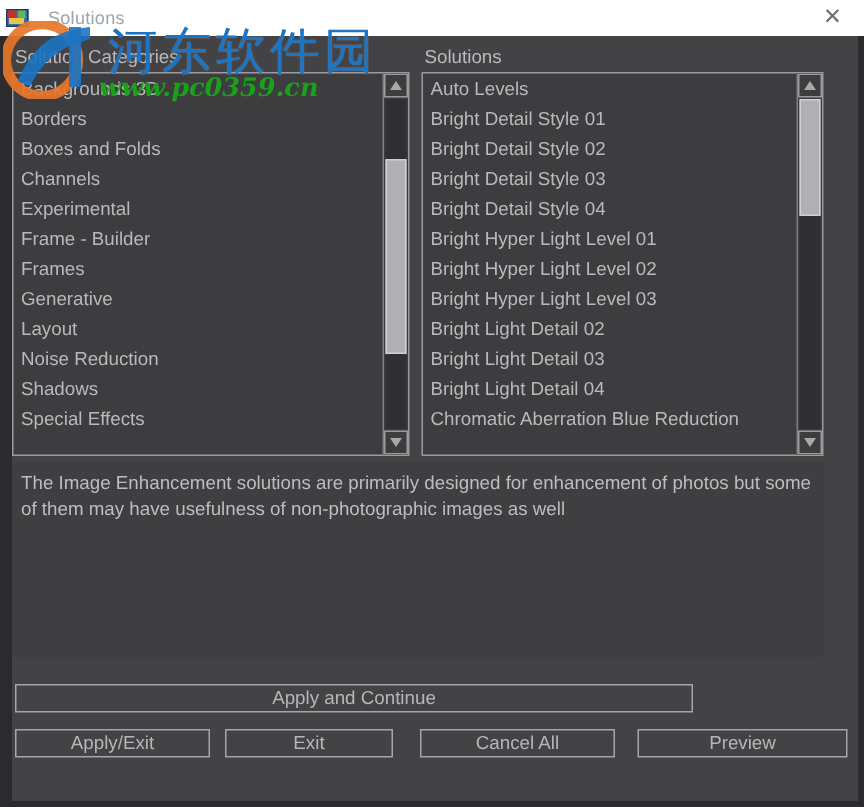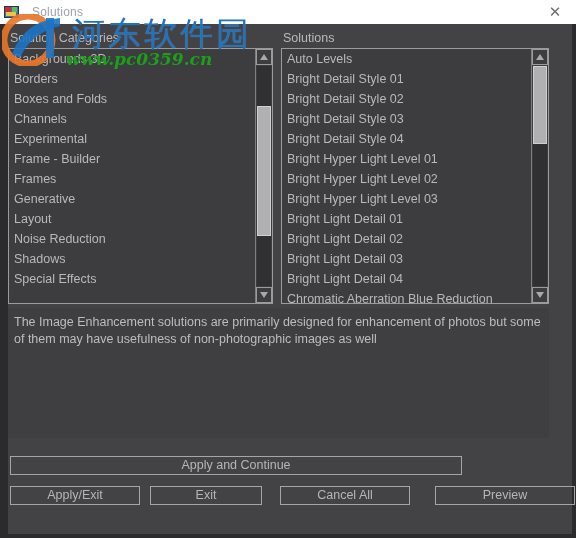--- a/index.html
+++ b/index.html
@@ -214,21 +214,21 @@
     line-height: 17px;
   }
   .btn-row {
     top: 486px;
     height: 19px;
     line-height: 17px;
   }
   #btn-apply-exit { left: 10px;  width: 130px; }
   #btn-exit       { left: 150px; width: 112px; }
   #btn-cancel-all { left: 280px; width: 130px; }
-  #btn-preview    { left: 425px; width: 140px; margin-left: 10px; }
+  #btn-preview    { left: 425px; width: 140px; }
 
   
   .watermark {
     position: absolute;
     left: 0; top: 0;
     width: 576px; height: 120px;
     pointer-events: none;
   }
   .wm-cn {
     position: absolute;
@@ -310,21 +310,20 @@
   <div class="listbox" id="list-solutions">
     <div class="list-items" id="items-solutions">
         <div class="list-row">Auto Levels</div>
         <div class="list-row">Bright Detail Style 01</div>
         <div class="list-row">Bright Detail Style 02</div>
         <div class="list-row">Bright Detail Style 03</div>
         <div class="list-row">Bright Detail Style 04</div>
         <div class="list-row">Bright Hyper Light Level 01</div>
         <div class="list-row">Bright Hyper Light Level 02</div>
         <div class="list-row">Bright Hyper Light Level 03</div>
-        <div class="list-row">Bright Light Detail 01</div>
         <div class="list-row">Bright Light Detail 02</div>
         <div class="list-row">Bright Light Detail 03</div>
         <div class="list-row">Bright Light Detail 04</div>
         <div class="list-row">Chromatic Aberration Blue Reduction</div>
       </div>
     <div class="scrollbar">
       <div class="sb-btn up">
           <div class="arrow"></div>
         </div>
       <div class="sb-track">

